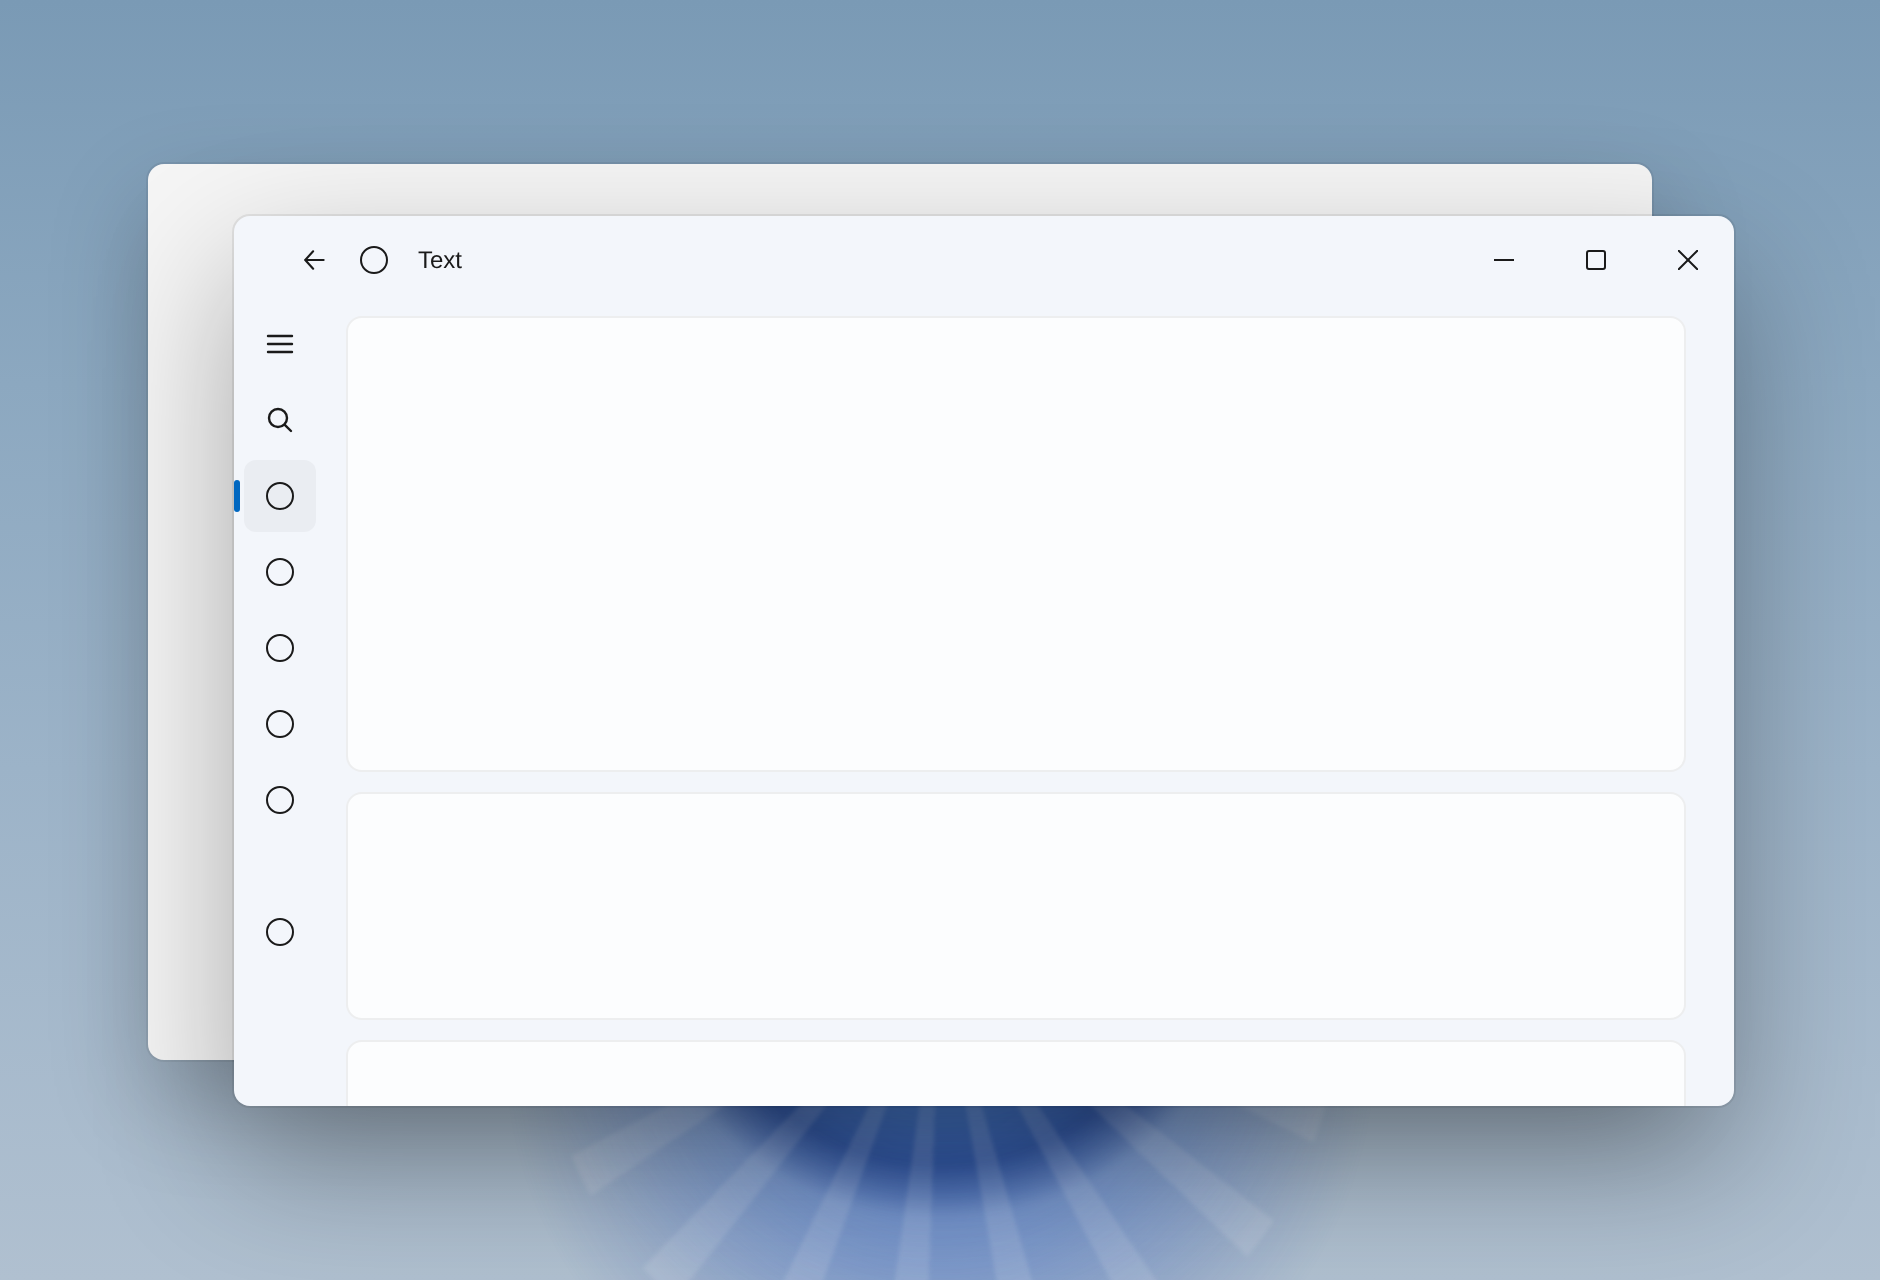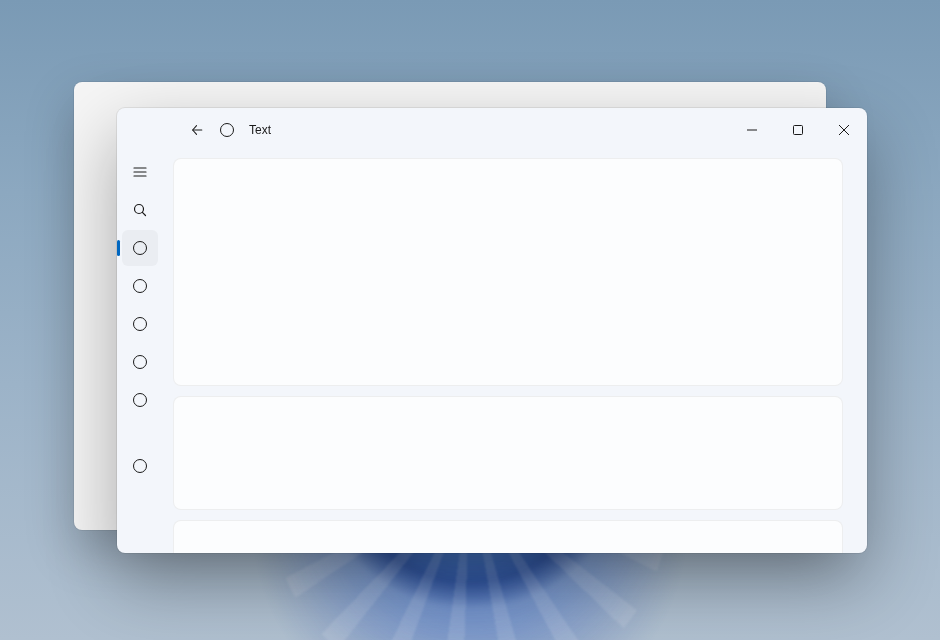--- a/index.html
+++ b/index.html
@@ -78,21 +78,20 @@
       flex-direction: column;
     }
     
     
     .titlebar {
       height: 44px;
       display: flex;
       align-items: center;
       padding-left: 24px;
       flex-shrink: 0;
-      margin-left: 40px;
     }
     .titlebar .back-btn {
       width: 32px;
       height: 32px;
       display: flex;
       align-items: center;
       justify-content: center;
       border-radius: 4px;
     }
     .titlebar .app-icon {

